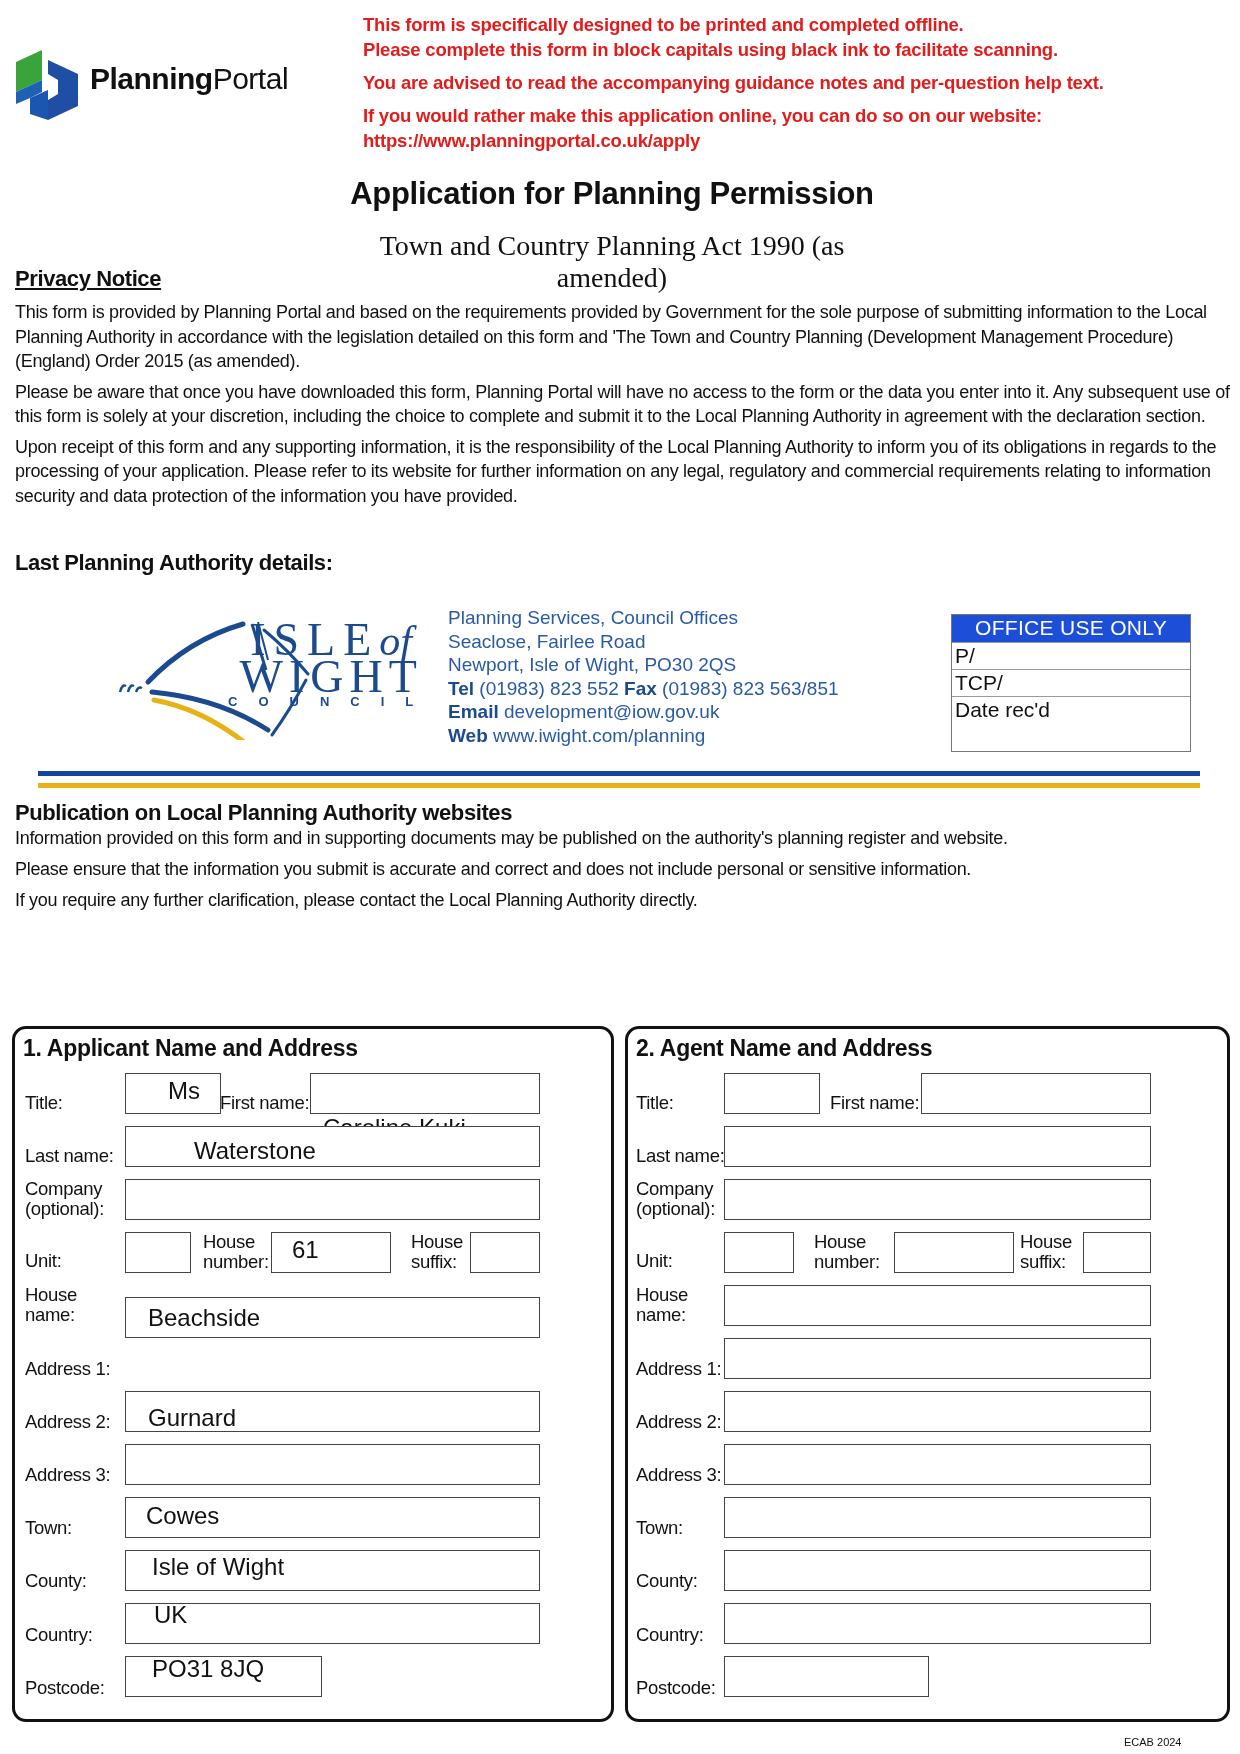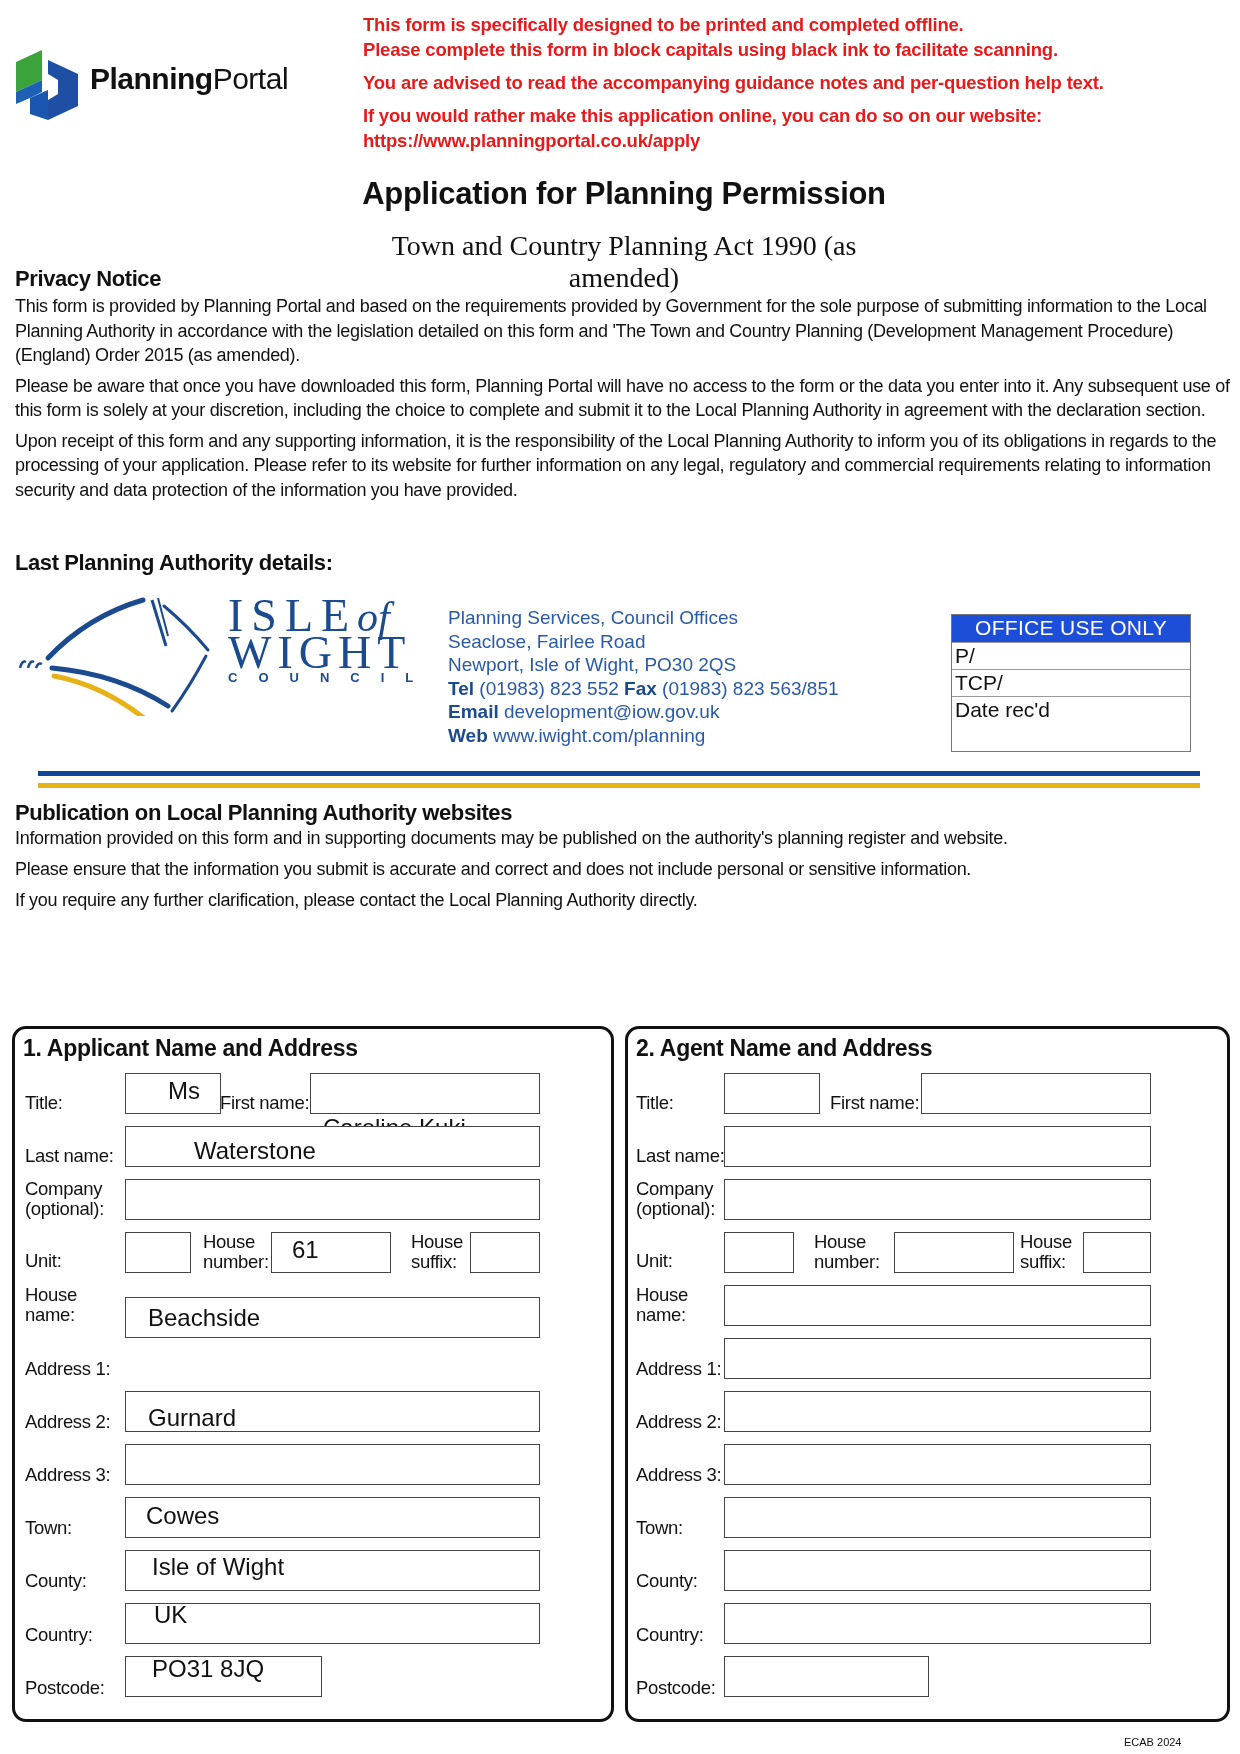--- a/index.html
+++ b/index.html
@@ -9,35 +9,35 @@
   .abs { position: absolute; }
 
   
   .pp-logo { left: 12px; top: 42px; width: 300px; height: 80px; }
   .pp-logo svg { position: absolute; left: 0; top: 2px; }
   .pp-logo .wordmark { position: absolute; left: 78px; top: 20px; font-size: 30px; color: #111; letter-spacing: -0.5px; }
   .pp-logo .wordmark b { font-weight: bold; }
 
   .notice { left: 363px; top: 12px; width: 860px; color: #e41b1b; font-weight: bold; font-size: 18.5px; line-height: 25px; font-family: "Liberation Sans", sans-serif; letter-spacing: -0.2px; }
   .notice .gap { margin-top: 8px; }
-  .title-wrap { position: absolute; left: 354px; top: 176px; width: 540px; text-align: center; }
+  .title-wrap { position: absolute; left: 342px; top: 176px; width: 540px; text-align: center; }
   .title-wrap h1 { font-size: 31px; font-weight: bold; letter-spacing: -0.3px; }
   .title-wrap .sub { font-size: 28px; margin-top: 18px; font-family: Liberation Serif, serif; }
 
   .section-h { font-size: 22px; font-weight: bold; letter-spacing: -0.4px; }
   .para { font-size: 18px; line-height: 24.5px; letter-spacing: -0.3px; }
   .para + .para { margin-top: 6px; }
 
   .privacy { left: 15px; top: 266px; width: 1215px; }
-  .privacy .section-h { margin-bottom: 2px; }
+  .privacy .section-h { margin-bottom: 8px; text-decoration: underline; }
 
   .lpa-h { left: 15px; top: 550px; }
 
   
-  .iow-logo { left: 18px; top: 586px; width: 410px; height: 130px; }
+  .iow-logo { left: 18px; top: 610px; width: 410px; height: 130px; text-align: center; }
   .iow-text { position: absolute; left: 210px; top: 10px; color: #1b4a8e; font-family: "Liberation Serif", serif; line-height: 40px; }
   .iow-text .l1 { font-size: 46px; letter-spacing: 8px; }
   .iow-text .l1 i { font-size: 42px; letter-spacing: 0; }
   .iow-text .l2 { font-size: 46px; letter-spacing: 6px; margin-top: -4px; }
   .iow-text .l3 { font-family: "Liberation Sans", sans-serif; font-weight: bold; font-size: 13px; letter-spacing: 21px; margin-top: -4px; line-height: 18px; }
 
   .lpa-info { left: 448px; top: 606px; color: #2a5aa6; font-size: 19px; line-height: 23.5px; }
   .lpa-info b { color: #1b4a8e; }
 
   .office { left: 951px; top: 614px; width: 240px; border: 1.5px solid #777; }

